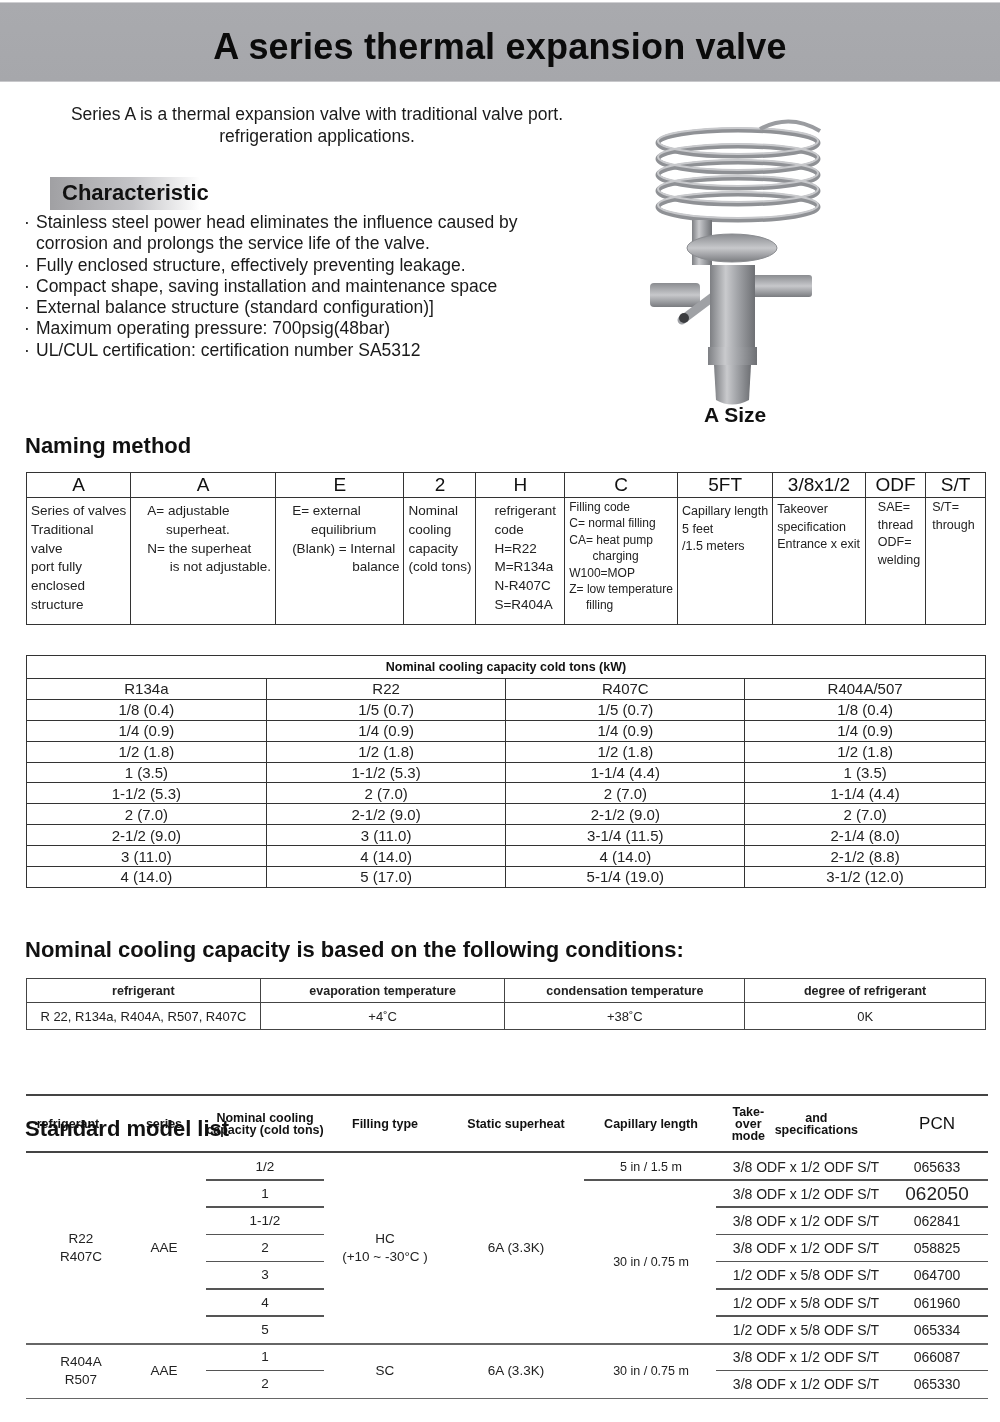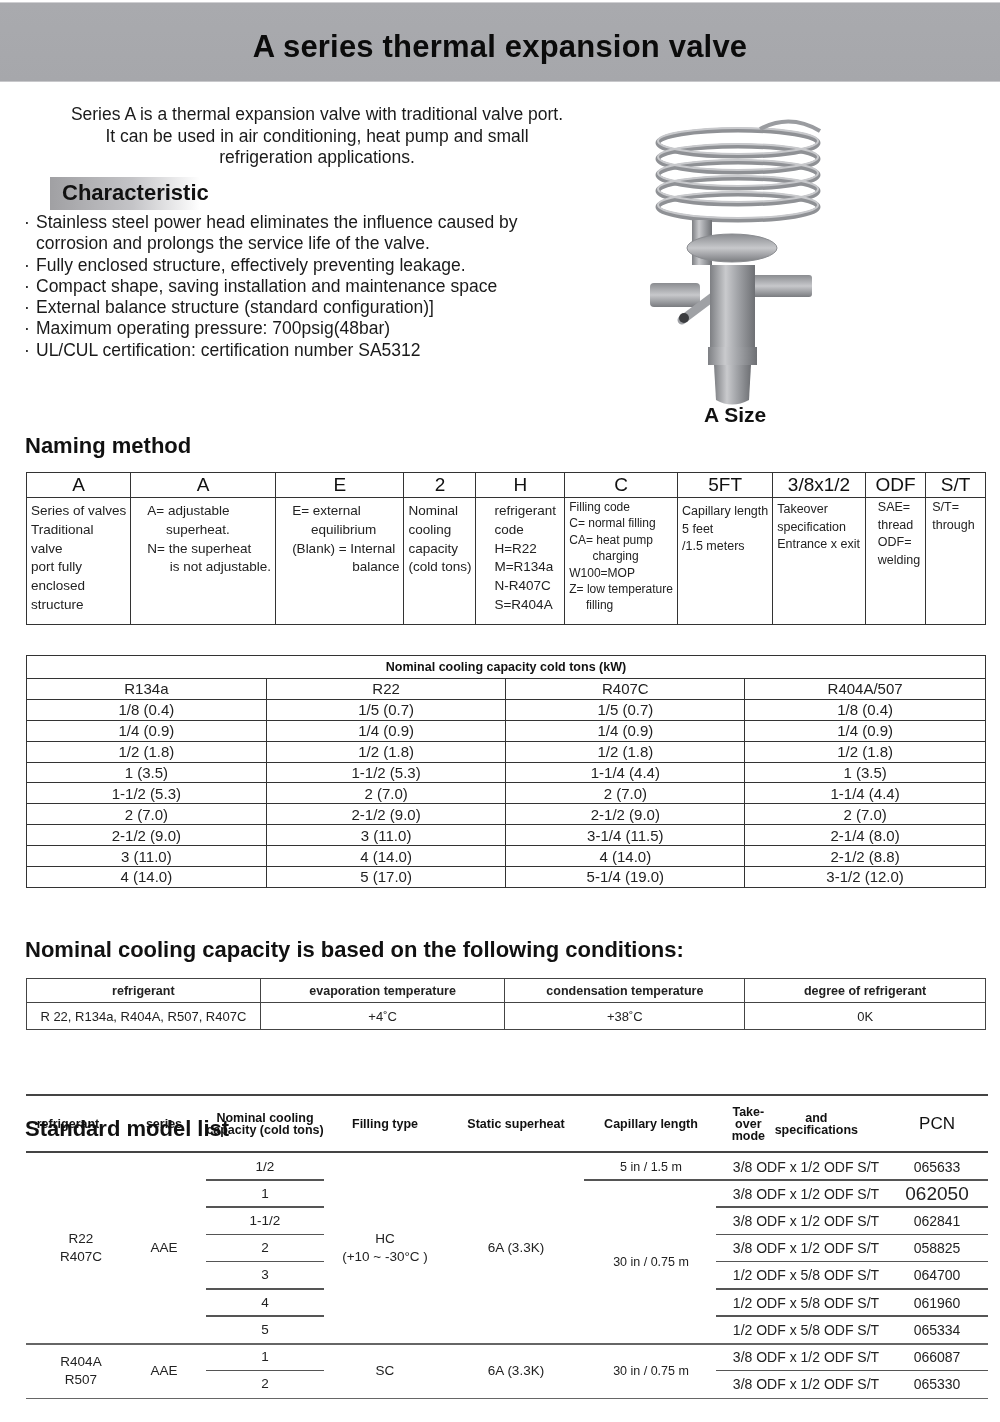--- a/index.html
+++ b/index.html
@@ -5,21 +5,21 @@
   * { box-sizing: border-box; margin: 0; padding: 0; }
   html, body { width: 1000px; height: 1422px; background: #ffffff; overflow: hidden; }
   body { font-family: "Liberation Sans", "DejaVu Sans", sans-serif; color: #111; position: relative; }
 
   .title-band {
     position: absolute; left: 0; top: 2px; width: 1000px; height: 80px;
     background: linear-gradient(#a9aaae, #a6a7ab);
     border-top: 1px solid #cfcfd2; border-bottom: 1px solid #c8c8cb;
     display: flex; align-items: center; justify-content: center;
   }
-  .title-band h1 { font-size: 31px; font-weight: bold; color: #0b0b0b; letter-spacing: 0.2px; padding-top: 10px; }
+  .title-band h1 { font-size: 36px; font-weight: bold; color: #0b0b0b; letter-spacing: 0.2px; padding-top: 10px; }
 
   .intro { position: absolute; left: 27px; top: 104px; width: 580px; font-size: 17.5px; line-height: 21.5px; color: #1a1a1a; text-align: center; }
 
   .char-head {
     position: absolute; left: 14px; top: 177px; width: 150px; height: 33px;
     background: linear-gradient(90deg, #a0a0a3 0%, #c4c4c7 55%, #ffffff 100%);
     margin-left: 36px;
   }
   .char-head span { position: absolute; left: 12px; top: 3px; font-size: 22px; font-weight: bold; color: #111; }
 
@@ -62,21 +62,20 @@
 </style>
 </head>
 <body>
 
 <div class="title-band">
   <h1>A series thermal expansion valve</h1>
 </div>
 
 <div class="intro">
   <div>Series A is a thermal expansion valve with traditional valve port.</div>
-  <div>It can be used in air conditioning, heat pump and small</div>
   <div>refrigeration applications.</div>
 </div>
 
 <div class="char-head">
   <span>Characteristic</span>
 </div>
 <ul class="bullets">
   <li style="width:535px">Stainless steel power head eliminates the influence caused by corrosion and prolongs the service life of the valve.</li>
   <li>Fully enclosed structure, effectively preventing leakage.</li>
   <li>Compact shape, saving installation and maintenance space</li>

